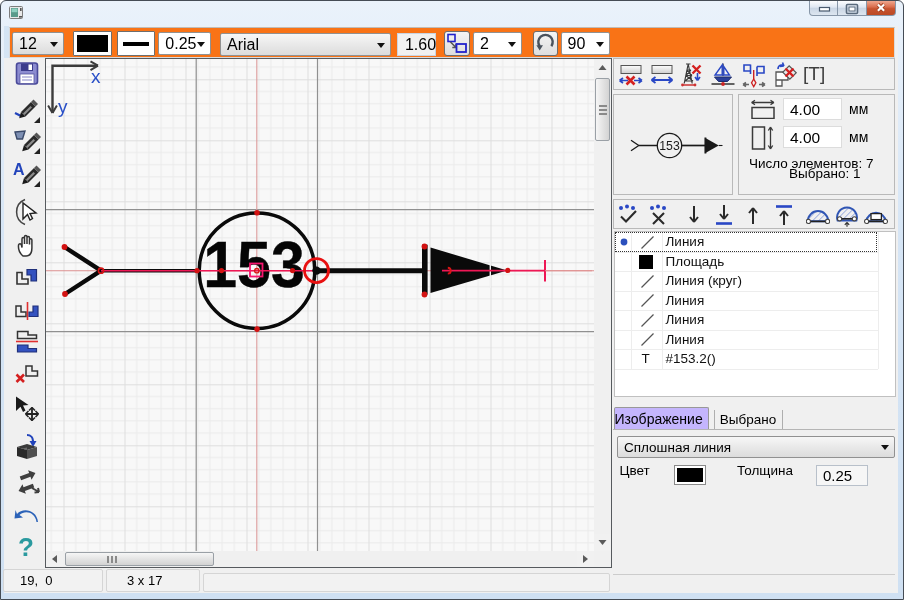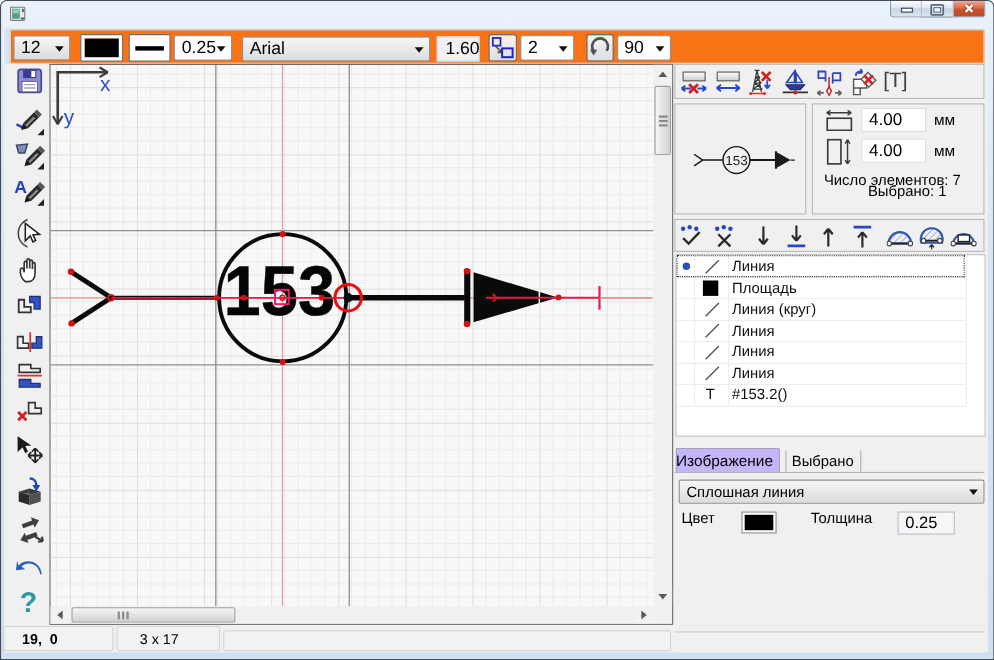--- a/index.html
+++ b/index.html
@@ -498,21 +498,21 @@
       <div style="position:absolute;left:61px;top:406.5px;width:32px;height:20px;border:1px solid #8a8a8a;background:#fff;">
           <div style="position:absolute;left:2px;top:2px;right:2px;bottom:2px;background:#000;"></div>
         </div>
       <div style="position:absolute;left:124px;top:404.5px;font-size:13.5px;">Толщина</div>
       <div style="position:absolute;left:203px;top:406.5px;width:52px;height:21px;border:1px solid #b8c0ca;background:#f6f6f6;">
           <span style="position:absolute;left:6px;top:1.5px;font-size:15px;">0.25</span>
         </div>
       <div style="position:absolute;left:0;top:515.5px;width:282px;height:1px;background:#cccccc;"></div>
     </div>
     <div id="statusbar">
-      <div class="spanel" style="left:-1px;width:100px;font-weight:bold;">
+      <div class="spanel" style="left:-1px;width:100px;">
           <span style="position:absolute;left:16px;top:3px;">19,&nbsp; 0</span>
         </div>
       <div class="spanel" style="left:102px;width:94px;text-decoration:underline;">
           <span style="position:absolute;left:20px;top:3px;">3 x 17</span>
         </div>
       <div class="spanel" style="left:199px;top:4.5px;width:407px;height:19.5px;"></div>
     </div>
   </div>
 </div>
 

